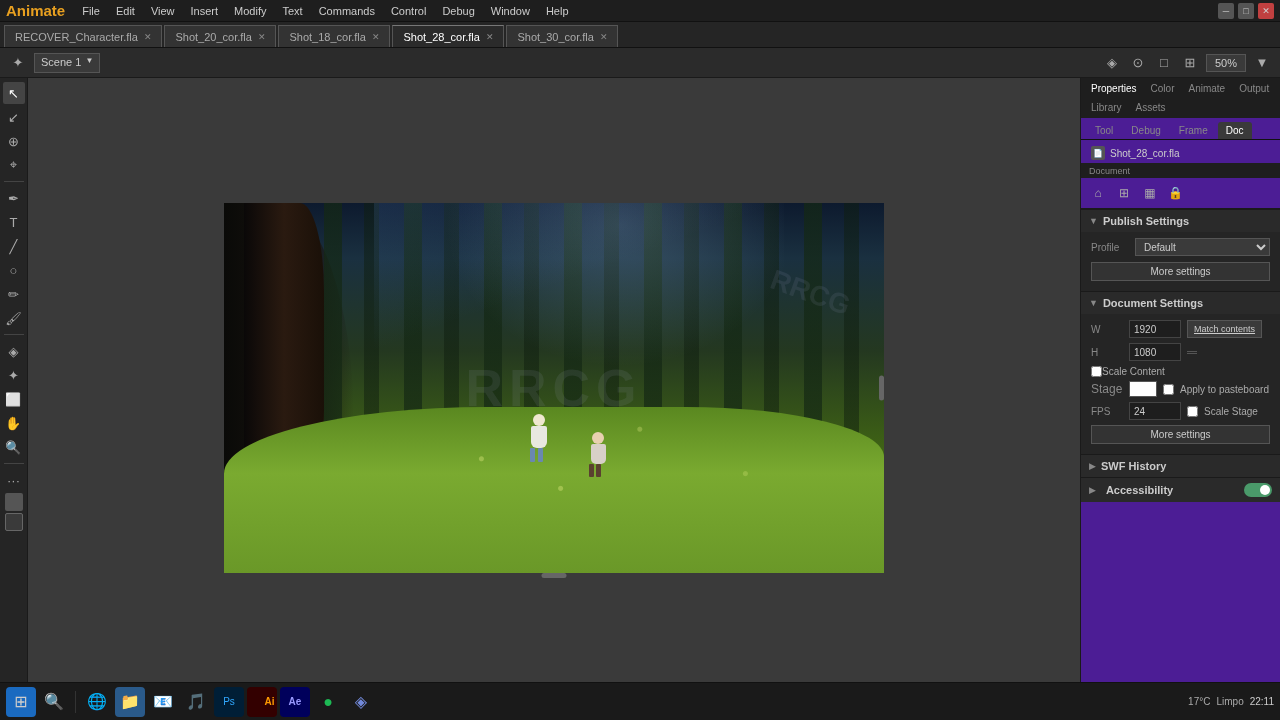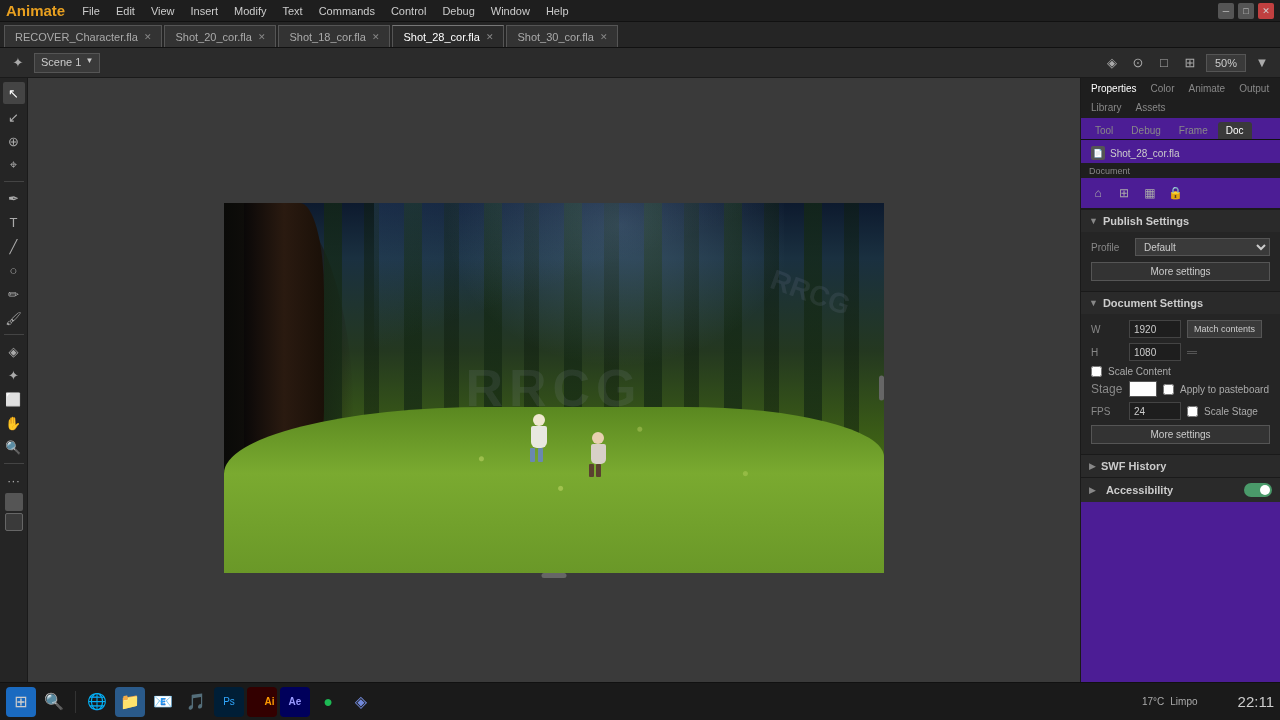--- a/index.html
+++ b/index.html
@@ -324,21 +324,21 @@
       height: 18px;
     }
     .field-btn {
       background: #3a3a3a;
       border: 1px solid #555;
       color: #ccc;
       font-size: 9px;
       padding: 8px 6px;
       cursor: pointer;
       height: 15px;
-      display: flex; align-items: center;
+      display: flex; align-items: center; text-decoration: underline;
     }
     .checkbox-label {
       font-size: 10px;
       color: #aaa;
     }
     input[type="checkbox"] {
       width: 11px; height: 11px;
       accent-color: #555;
     }
     .profile-row {
@@ -452,21 +452,21 @@
       margin: 0 3px;
     }
     .taskbar-right {
       margin-left: auto;
       display: flex;
       align-items: center;
       gap: 6px;
       font-size: 10px;
       color: #aaa;
     }
-    .taskbar-clock { font-size: 15px; color: #ccc; text-align: right; margin-left: 34px; }
+    .taskbar-clock { font-size: 10px; color: #ccc; text-align: right; }
 
     
     .props-section-label {
       font-size: 9px;
       color: #888;
       padding: 3px 8px 2px;
       background: #1e1e1e;
     }
   </style>
 </head>
@@ -670,21 +670,21 @@
         <button class="field-btn">Match contents</button>
       </div>
       <div class="field-row">
         <span class="field-label">H</span>
         <input class="field-input" type="text" value="1080" style="">
         <div style="display:flex;flex-direction:column;gap:1px;">
           <div style="width:10px;height:1px;background:#555;"></div>
           <div style="width:10px;height:1px;background:#555;"></div>
         </div>
       </div>
-      <div style="display:flex;align-items:center;gap:6px;margin-bottom:4px;">
+      <div style="display:flex;align-items:center;margin-bottom:4px;">
         <input type="checkbox" style="">
         <span class="checkbox-label">Scale Content</span>
       </div>
       <div class="stage-color-row">
         <span class="stage-color-label">Stage</span>
         <div class="stage-color-box"></div>
         <input type="checkbox" style="">
         <span class="checkbox-label">Apply to pasteboard</span>
       </div>
       <div class="field-row">

